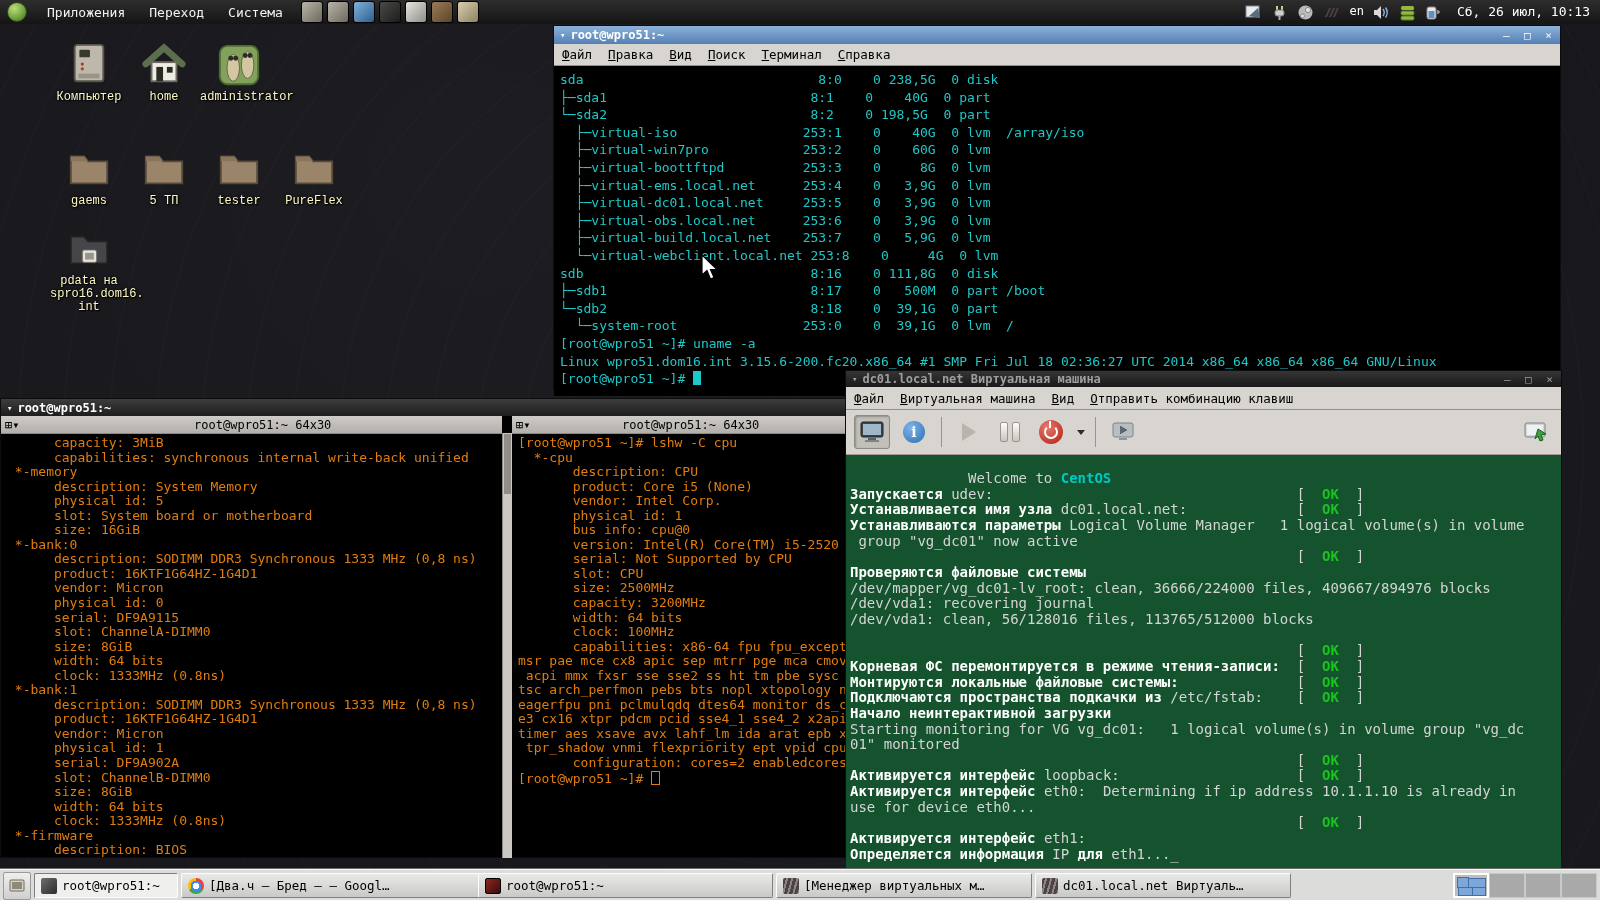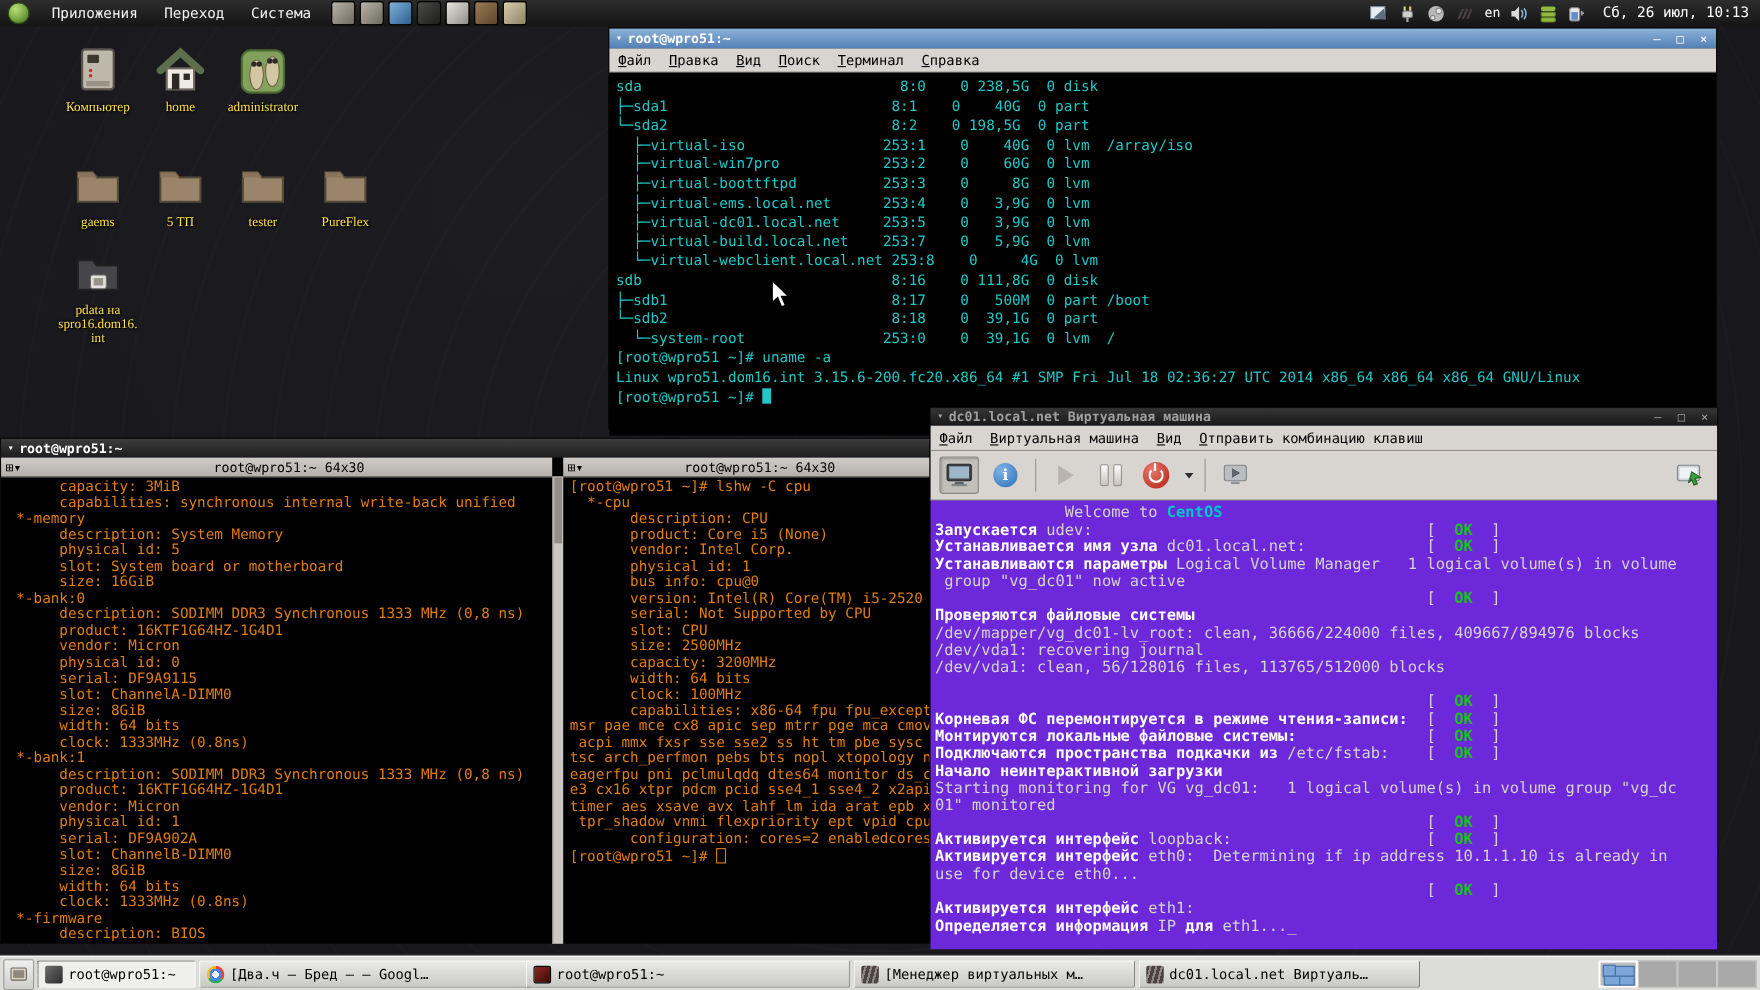--- a/index.html
+++ b/index.html
@@ -17,21 +17,21 @@
   .panel-menu{padding:0 12px;font-size:13px;font-family:"DejaVu Sans Mono",monospace;color:#f2f2f2;}
   .launchers{display:flex;gap:4px;margin-left:6px;}
   .launcher{width:20px;height:20px;border-radius:3px;border:1px solid #000;}
   #tray{margin-left:auto;display:flex;gap:9px;padding-right:10px;}
   .tray-ic{width:17px;height:17px;display:inline-block;}
   #kb-layout{color:#fff;font-size:12px;font-family:"DejaVu Sans Mono",monospace;}
   #clock{color:#fff;font-size:13px;font-family:"DejaVu Sans Mono",monospace;margin-left:6px;white-space:pre;}
   
   .dicon{position:absolute;width:78px;text-align:center;z-index:1;}
   .dicon svg{width:46px;height:46px;display:block;margin:0 auto;}
-  .dicon .lbl{margin-top:3px;font-family:Liberation Serif, serif;font-size:12px;color:#fde047;
+  .dicon .lbl{margin-top:3px;font-family:Liberation Mono, monospace;font-size:12px;color:#fef9c3;
               text-shadow:1px 1px 1px #000,0 0 3px #000;line-height:13px;white-space:pre-line;}
   
   .win{position:absolute;box-sizing:border-box;border:1px solid #0c0c0c;background:#000;}
   .tbar{height:17px;display:flex;align-items:center;font-family:"DejaVu Sans Mono",monospace;
         font-size:12px;font-weight:bold;padding:0 4px;white-space:nowrap;overflow:hidden;}
   .tbar .tri{font-size:9px;margin:0 5px 0 2px;}
   .tbar .wbtns{margin-left:auto;letter-spacing:4px;font-weight:normal;font-size:11px;}
   .tbar-blue{background:linear-gradient(#8db2da,#537fb4);color:#fff;}
   .tbar-dark{background:linear-gradient(#3d3d3d,#1d1d1d);color:#fff;}
   .tbar-dark2{background:linear-gradient(#353535,#191919);color:#9f9f9f;}
@@ -64,21 +64,21 @@
   .icon-info{width:22px;height:22px;border-radius:50%;background:radial-gradient(circle at 35% 30%,#7fb3e8,#2a6fb4);
              color:#fff;font-weight:bold;font-size:14px;display:flex;align-items:center;justify-content:center;font-family:"DejaVu Serif",serif;}
   .icon-play{width:0;height:0;border-left:14px solid #b9b5ae;border-top:9px solid transparent;border-bottom:9px solid transparent;}
   .icon-pause{display:flex;gap:4px;}
   .icon-pause i{width:6px;height:18px;background:linear-gradient(#fdfdfd,#c9c5bf);border:1px solid #9a948d;border-radius:2px;}
   .icon-power{width:24px;height:24px;border-radius:50%;background:radial-gradient(circle at 35% 30%,#e87a6e,#b01e10);
               display:flex;align-items:center;justify-content:center;}
   .icon-power i{display:block;width:10px;height:10px;border:2px solid #fff;border-radius:50%;border-top-color:transparent;position:relative;}
   .icon-power i:after{content:"";position:absolute;left:3px;top:-6px;width:2px;height:7px;background:#fff;}
   .caret{width:0;height:0;border-top:5px solid #2d2d2d;border-left:4px solid transparent;border-right:4px solid transparent;margin-left:2px;}
-  #vm-console{background:#6d28d9;overflow:hidden;padding:4px 0 0 4px;}
+  #vm-console{background:#14532d;overflow:hidden;padding:16px 0 0 4px;}
   #vm-console .cline{white-space:pre;font-family:"DejaVu Sans Mono",monospace;font-size:14px;line-height:15.66px;color:#d4d4d4;}
   #vm-console .b{color:#fff;font-weight:bold;}
   #vm-console .ok{color:#18c41d;font-weight:bold;}
   #vm-console .cy{color:#00c8c8;font-weight:bold;}
   
   #taskbar{position:absolute;left:0;top:869px;width:1600px;height:31px;background:#dcdcda;
            border-top:1px solid #f8f8f8;box-shadow:0 -1px 0 #6a6a6a;z-index:8;display:flex;align-items:center;}
   #show-desktop{width:26px;height:26px;margin:0 3px;background:linear-gradient(#efefef,#cfcfcd);border:1px solid #9a9a9a;border-radius:2px;
                 display:flex;align-items:center;justify-content:center;}
   .tb-handle{width:4px;height:24px;border-left:1px dotted #8a8a8a;border-right:1px dotted #8a8a8a;margin-right:3px;}
@@ -290,20 +290,21 @@
     </div>
   <div class="term-body" id="term-body" style="height:325px;">
       <div class="tline">sda                              8:0    0 238,5G  0 disk</div>
       <div class="tline">├─sda1                          8:1    0    40G  0 part</div>
       <div class="tline">└─sda2                          8:2    0 198,5G  0 part</div>
       <div class="tline">  ├─virtual-iso                253:1    0    40G  0 lvm  /array/iso</div>
       <div class="tline">  ├─virtual-win7pro            253:2    0    60G  0 lvm</div>
       <div class="tline">  ├─virtual-boottftpd          253:3    0     8G  0 lvm</div>
       <div class="tline">  ├─virtual-ems.local.net      253:4    0   3,9G  0 lvm</div>
       <div class="tline">  ├─virtual-dc01.local.net     253:5    0   3,9G  0 lvm</div>
+      <div class="tline">  ├─virtual-obs.local.net      253:6    0   3,9G  0 lvm</div>
       <div class="tline">  ├─virtual-build.local.net    253:7    0   5,9G  0 lvm</div>
       <div class="tline">  └─virtual-webclient.local.net 253:8    0     4G  0 lvm</div>
       <div class="tline">sdb                             8:16    0 111,8G  0 disk</div>
       <div class="tline">├─sdb1                          8:17    0   500M  0 part /boot</div>
       <div class="tline">└─sdb2                          8:18    0  39,1G  0 part</div>
       <div class="tline">  └─system-root                253:0    0  39,1G  0 lvm  /</div>
       <div class="tline">[root@wpro51 ~]# uname -a</div>
       <div class="tline">Linux wpro51.dom16.int 3.15.6-200.fc20.x86_64 #1 SMP Fri Jul 18 02:36:27 UTC 2014 x86_64 x86_64 x86_64 GNU/Linux</div>
       <div class="tline">[root@wpro51 ~]# <span class="cursor-block"></span></div>
     </div>

